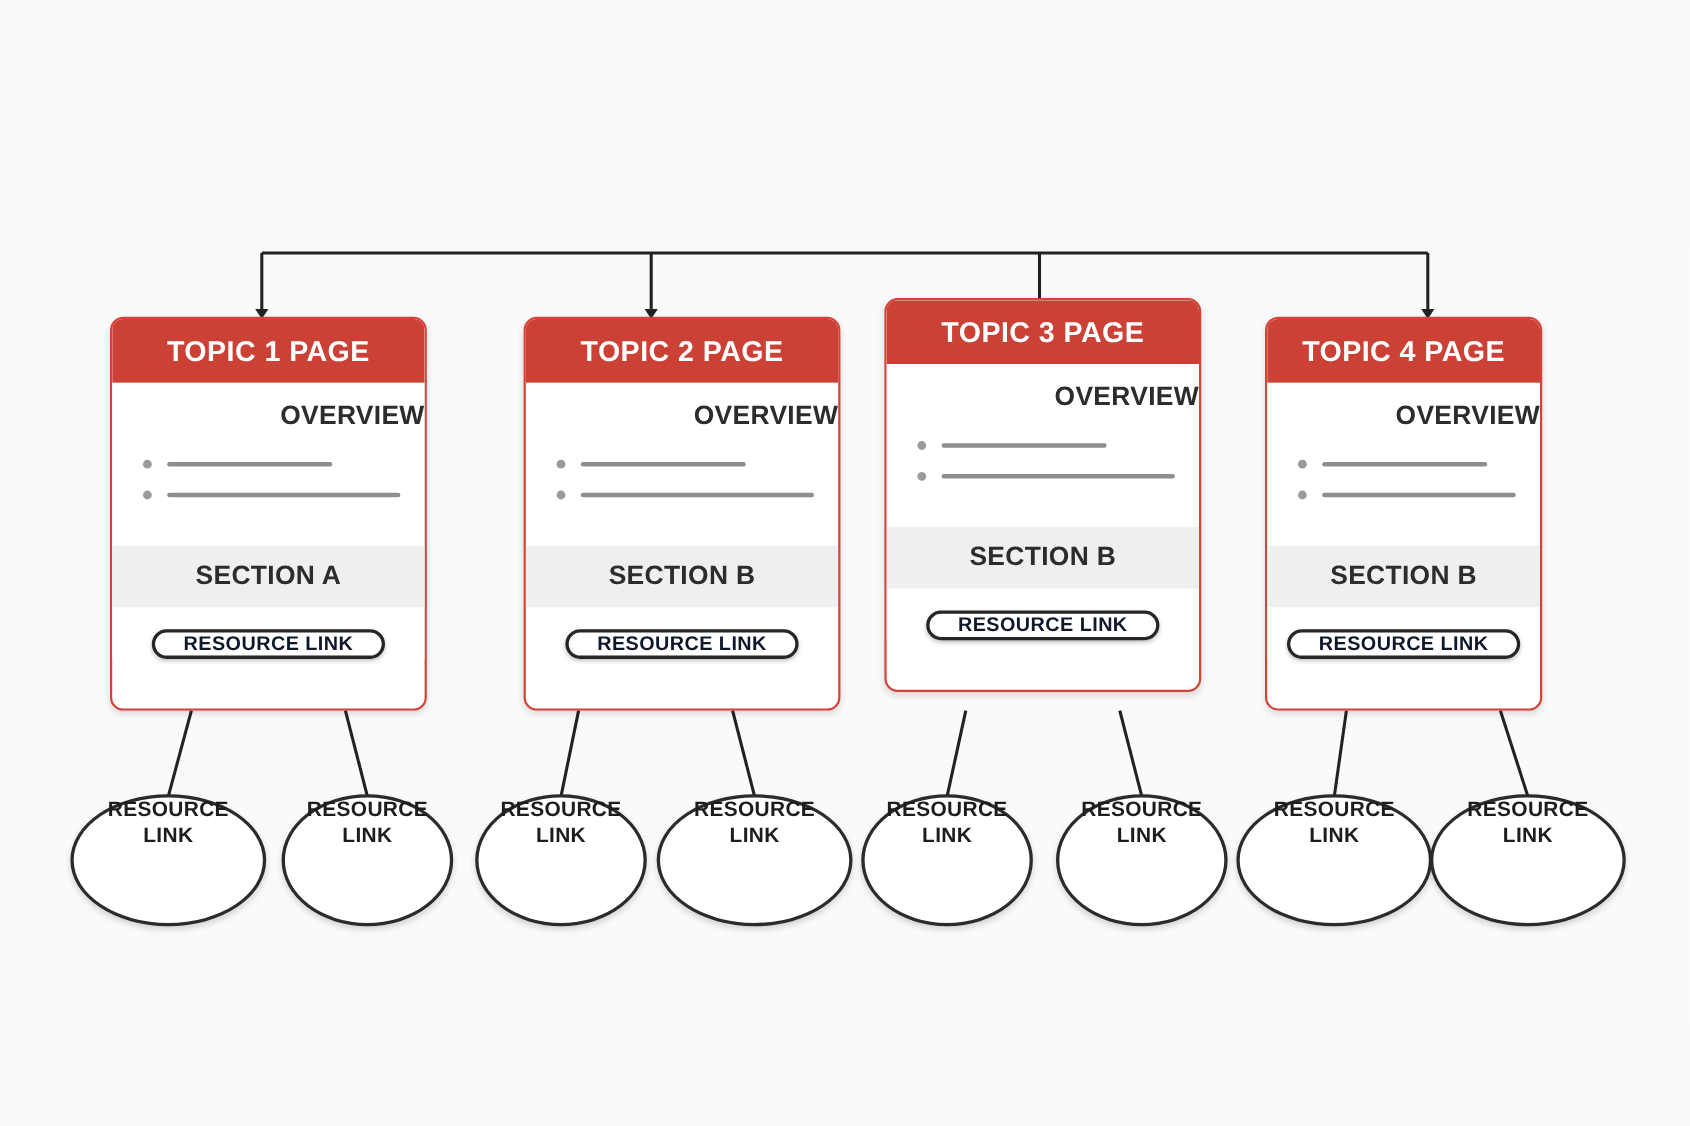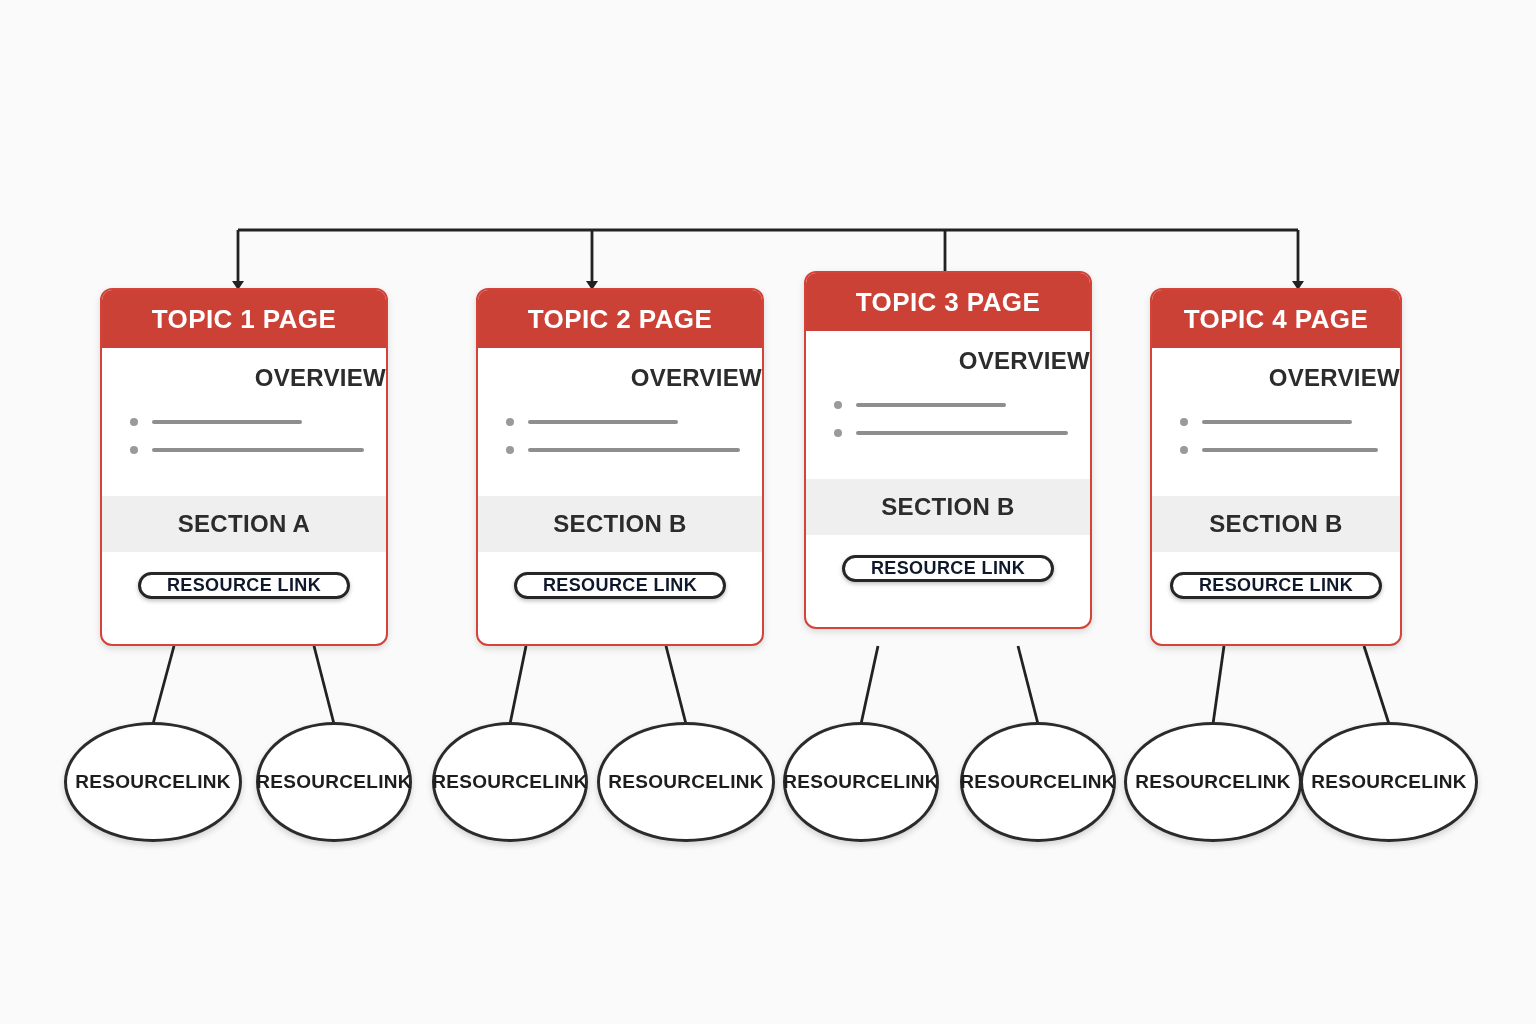--- a/index.html
+++ b/index.html
@@ -111,23 +111,22 @@
     white-space: nowrap;
     box-shadow: 0 2px 4px rgba(0,0,0,0.25);
   }
   .ellipse {
     position: absolute;
     box-sizing: border-box;
     border: 3px solid #2b2b2b;
     border-radius: 50%;
     background: #ffffff;
     display: flex;
-    flex-direction: row;
-    align-items: center;
-    justify-content: center;
+    flex-direction: column;
+    align-items: center;
     box-shadow: 0 3px 6px rgba(0,0,0,0.16);
   }
   .ellipse-line {
     font-size: 19px;
     font-weight: bold;
     color: #1d1d1d;
     letter-spacing: 0.3px;
     line-height: 1.22;
     white-space: nowrap;
   }

